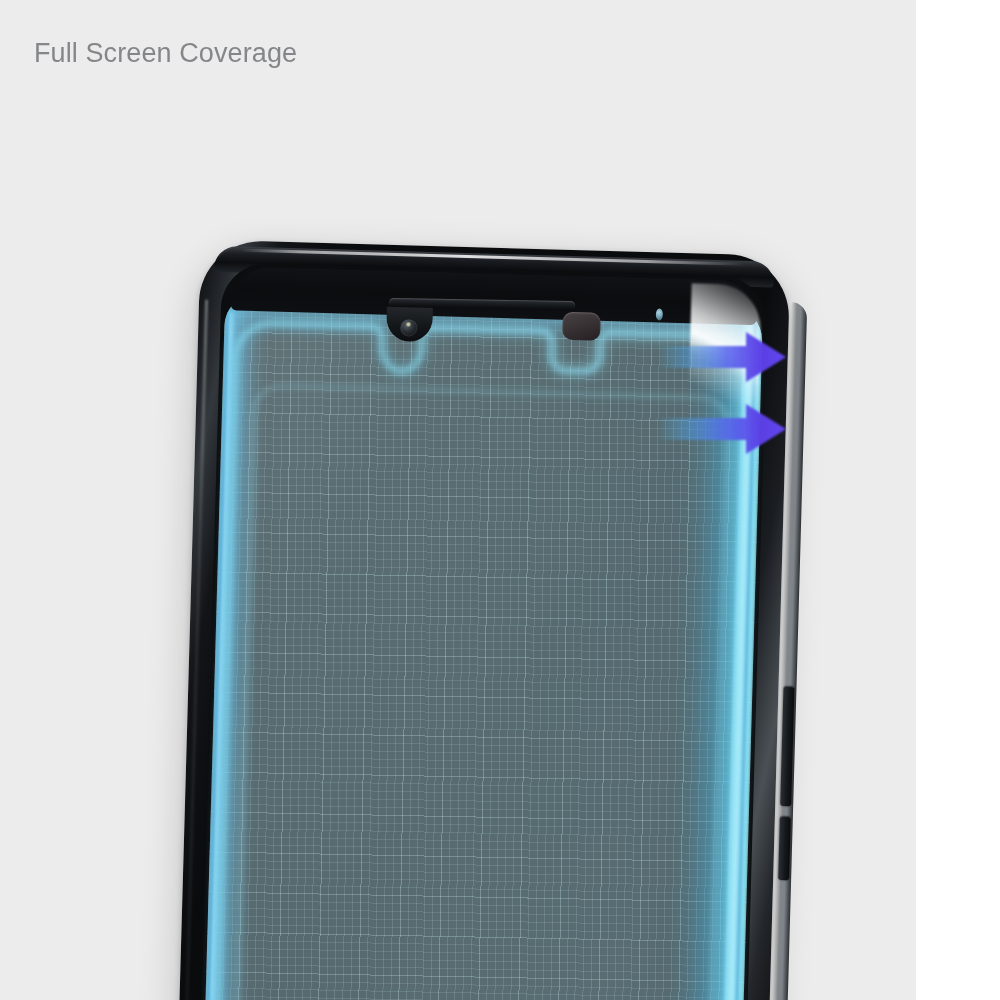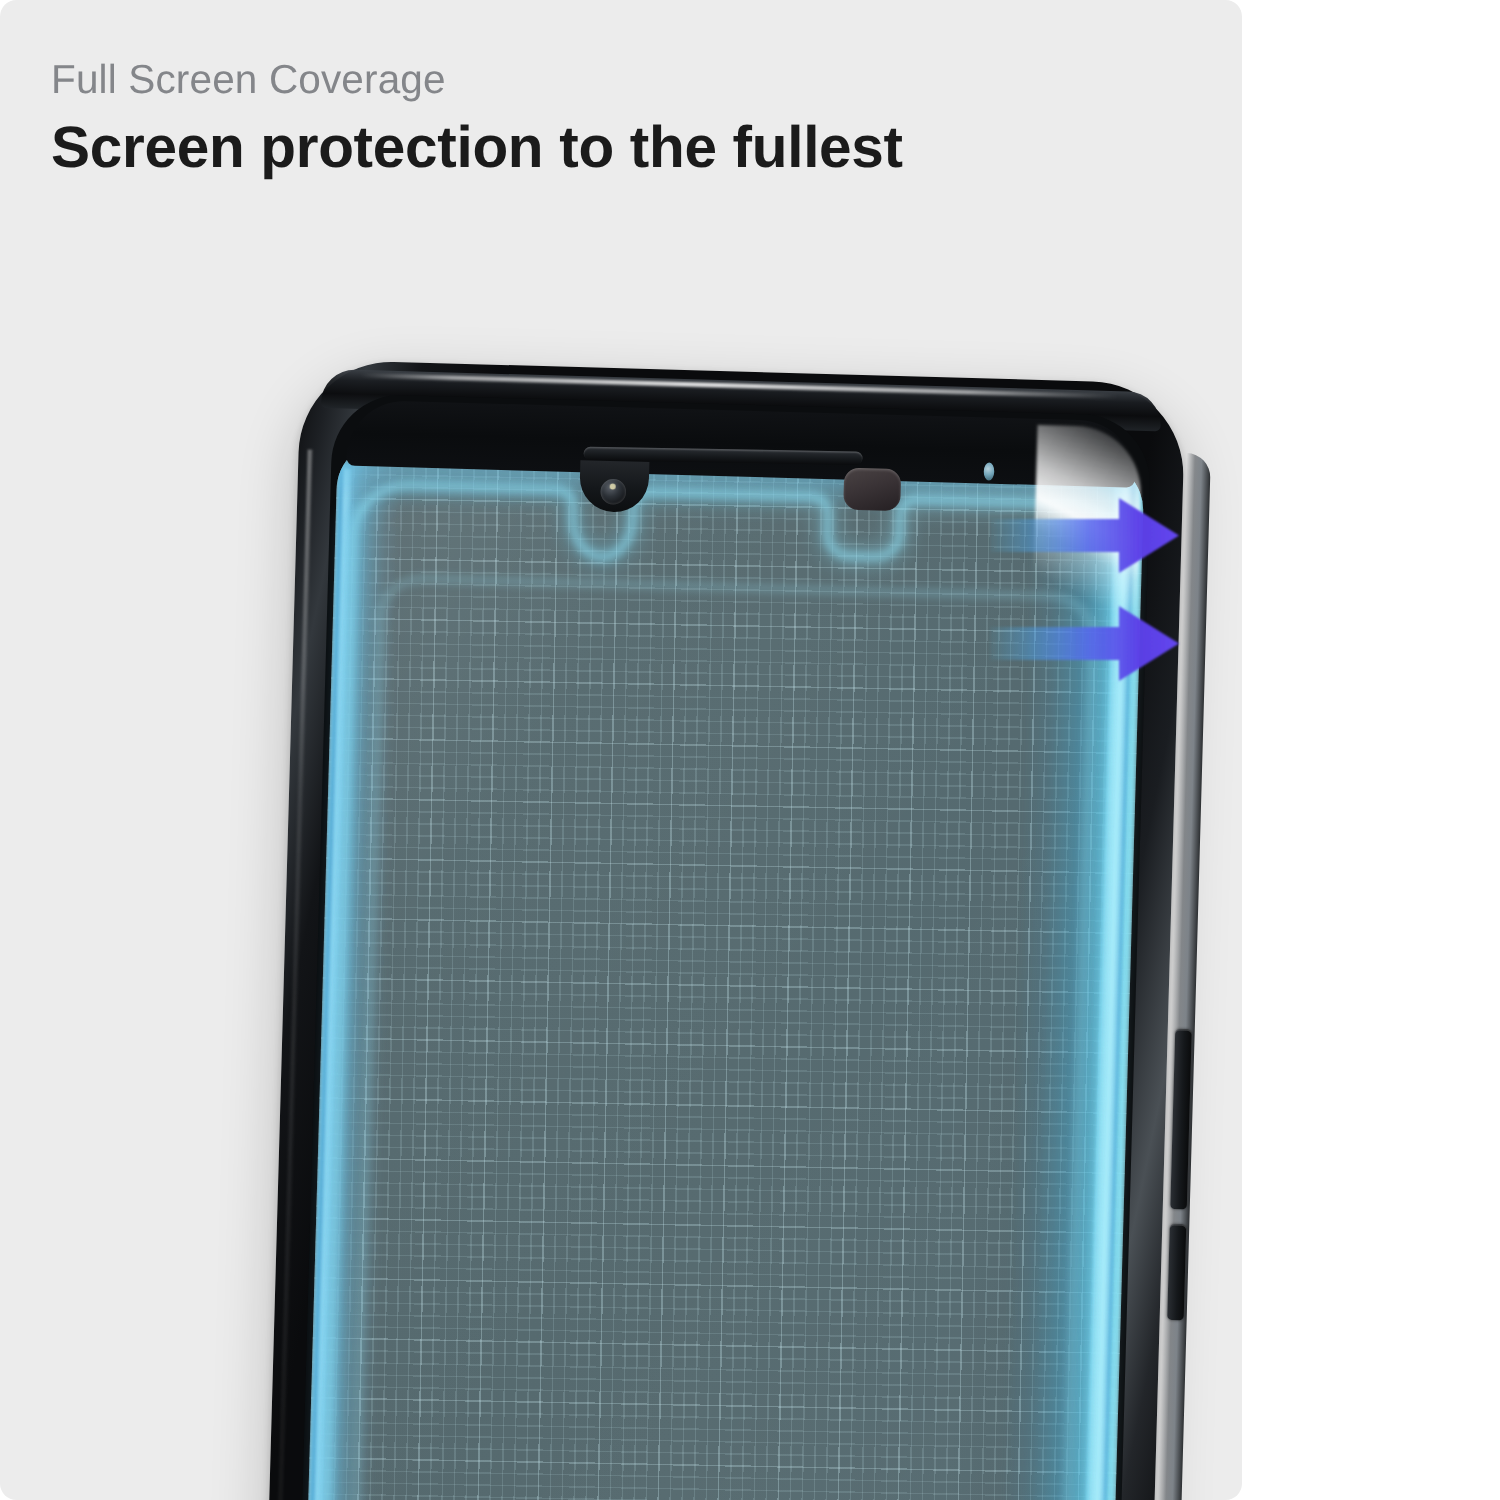--- a/index.html
+++ b/index.html
@@ -4,26 +4,25 @@
 <title>Full Screen Coverage</title>
 <style>
   html, body {
     margin: 0;
     padding: 0;
     background: #ffffff;
   }
 
   #page {
     position: relative;
-    width: 828px;
+    width: 916px;
     height: 1000px;
     background: #ececec;
     overflow: hidden;
     font-family: "Liberation Sans", sans-serif;
-    border-radius: 11px;
     -webkit-font-smoothing: antialiased;
   }
 
   
   .header {
     position: absolute;
     left: 34px;
     top: 40px;
     width: 800px;
   }
@@ -438,21 +437,20 @@
   
   [data-name] { box-sizing: border-box; }
 </style>
 </head>
 <body>
 
 <div id="page" data-name="product-feature-image">
 
   <div class="header" data-name="header">
     <p class="eyebrow" data-name="eyebrow-text">Full Screen Coverage</p>
-    <h1 class="headline" data-name="headline-text">Screen protection to the fullest</h1>
   </div>
 
   <div class="scene" data-name="product-scene">
 
     <div class="phone-rot" data-name="phone-device">
 
       <div class="phone-frame" data-name="phone-frame"></div>
       <div class="frame-top-face" data-name="phone-top-edge"></div>
       <div class="frame-top-shine" data-name="phone-top-highlight"></div>
       <div class="frame-left-shine" data-name="phone-left-highlight"></div>

